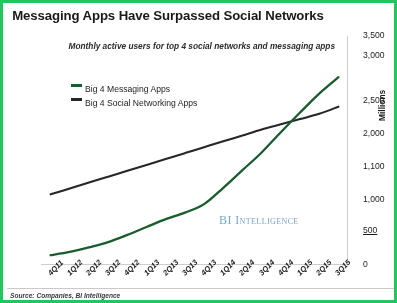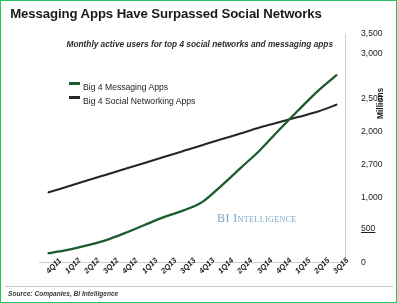--- a/index.html
+++ b/index.html
@@ -8,21 +8,21 @@
     background: #ffffff;
   }
   body {
     font-family: "Liberation Sans", sans-serif;
   }
   #figure {
     position: relative;
     width: 397px;
     height: 303px;
     background: #ffffff;
-    border: 1px solid #22c55e;
+    border: 3px solid #22c55e;
     box-sizing: border-box;
     overflow: hidden;
   }
   #title {
     position: absolute;
     left: 0;
     top: 6px;
     width: 330px;
     text-align: center;
     font-size: 13.2px;
@@ -194,21 +194,21 @@
     <span class="legend-label">Big 4 Social Networking Apps</span>
   </div>
 
   <div id="watermark">BI Intelligence</div>
 
   <div id="ytick-labels">
       <div class="ytick-label" style="top: 27px;">3,500</div>
       <div class="ytick-label" style="top: 47px;">3,000</div>
       <div class="ytick-label" style="top: 92.4286px;">2,500</div>
       <div class="ytick-label" style="top: 125.143px;">2,000</div>
-      <div class="ytick-label" style="top: 157.857px;">2,700</div>
+      <div class="ytick-label" style="top: 157.857px;">1,100</div>
       <div class="ytick-label" style="top: 190.571px;">1,000</div>
       <div class="ytick-label" style="top: 222px; text-decoration: underline;">500</div>
       <div class="ytick-label" style="top: 256px;">0</div>
     </div>
   <div id="ylabel">Millions</div>
   <div id="xtick-labels">
       <div class="xtick-label" style="left: 42.5938px;">4Q11</div>
       <div class="xtick-label" style="left: 61.7812px;">1Q12</div>
       <div class="xtick-label" style="left: 80.9688px;">2Q12</div>
       <div class="xtick-label" style="left: 100.156px;">3Q12</div>

